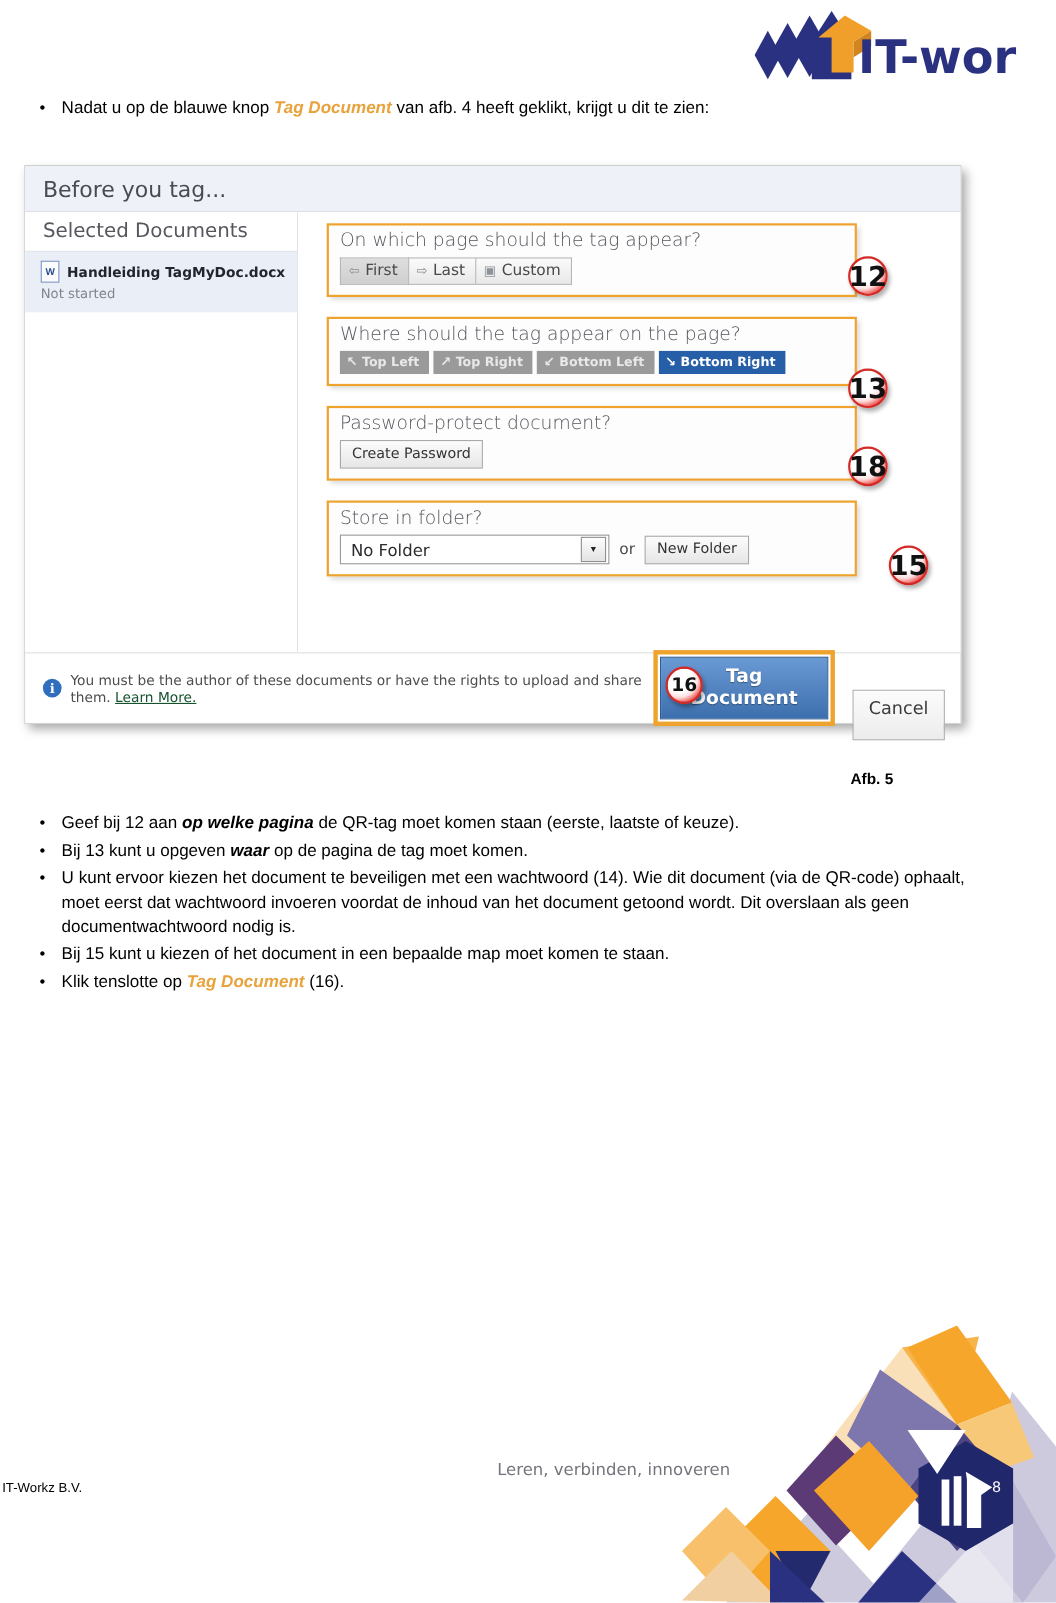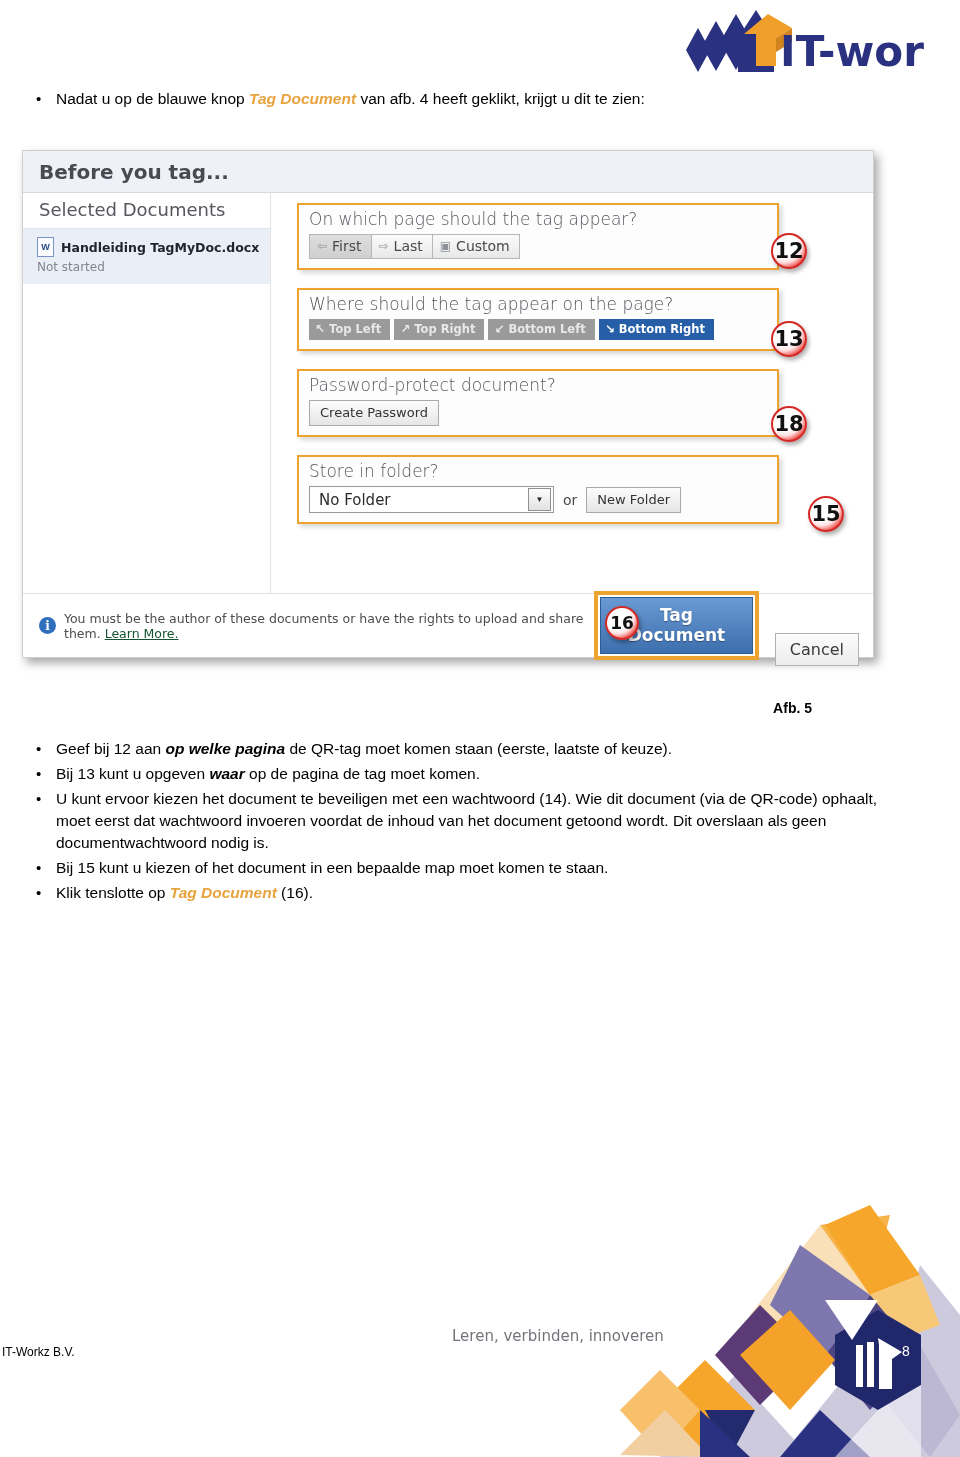--- a/index.html
+++ b/index.html
@@ -70,21 +70,21 @@
     height: 42px;
     background: #eef1f8;
     border-bottom: 1px solid #d7dae2;
     box-sizing: border-box;
     display: flex;
     align-items: center;
     padding-left: 16px;
     font-size: 20px;
     color: #4a4a52;
     font-family: "DejaVu Sans", sans-serif;
-    font-weight: 700;
+    font-weight: 400;
   }
   #dlg-body {
     position: absolute;
     left: 0; top: 42px;
     width: 100%;
     height: 400px;
     background: #ffffff;
   }
   
   #docs-pane {
@@ -282,34 +282,34 @@
     outline: 4px solid #eda32e;
     outline-offset: 2px;
     text-shadow: 0 1px 1px rgba(0,0,0,0.35);
   }
   #cancel-btn {
     margin-left: 22px;
     background: linear-gradient(#fcfcfc, #ececec);
     border: 1px solid #b1b1b1;
     color: #3a3a3a;
     font-size: 16px;
-    padding: 6px 14px 6px;
+    padding: 6px 14px 19px;
     font-family: "DejaVu Sans", sans-serif;
     margin-top: 48px;
   }
 
   
   .callout {
     position: absolute;
     width: 36px; height: 36px;
     border-radius: 50%;
     background: radial-gradient(circle at 36% 32%, #ffffff 42%, #ffe1e1 58%, #e8322d 82%, #c2201c 100%);
     border: 2px solid #d42a26;
     color: #111;
-    font-size: 21px;
+    font-size: 25px;
     font-weight: bold;
     display: flex;
     align-items: center;
     justify-content: center;
     font-family: "DejaVu Sans", sans-serif;
     box-shadow: 2px 3px 4px rgba(0,0,0,0.32);
     box-sizing: border-box;
   }
 
   
@@ -470,21 +470,21 @@
   </div>
 
   <div id="dlg-footer">
     <span id="footer-info-icon">i</span>
     <span id="footer-note"><span>You must be the author of these documents or have the rights to upload and share them.</span> <a id="footer-link" href="#">Learn More.</a></span>
     <button id="tag-doc-btn">Tag Document</button>
     <button id="cancel-btn">Cancel</button>
   </div>
 
   <div class="callout" style="left:748px; top:82px;">12</div>
-  <div class="callout" style="left:748px; top:170px;">13</div>
+  <div class="callout" style="left:748px; top:184px;">13</div>
   <div class="callout" style="left:748px; top:255px;">18</div>
   <div class="callout" style="left:748px; top:345px;margin-left:37px;">15</div>
   <div class="callout" style="left:582px; top:455px; width:34px; height:34px; font-size:17px;">16</div>
 </div>
 
 <div id="fig-caption">Afb. 5</div>
 
 <div id="body-list">
 
   <div class="bullet-row">

